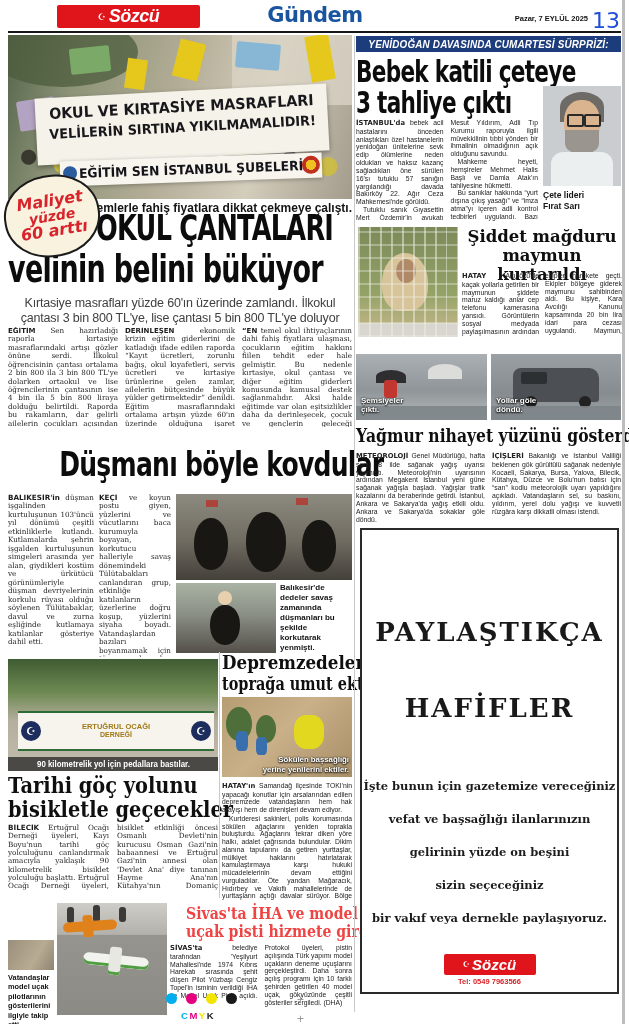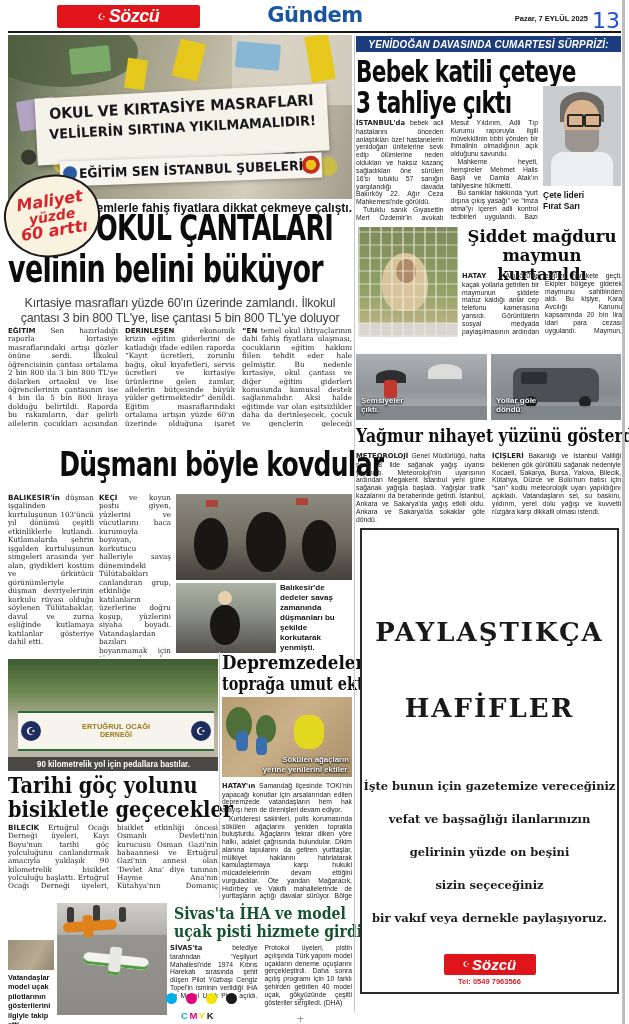--- a/index.html
+++ b/index.html
@@ -106,22 +106,22 @@
      background:linear-gradient(135deg,#b79d72 0%,#c9b089 45%,#a78e66 100%);}
   .dep-tree{position:absolute;border-radius:50%;background:#4f6f3a;}
   .dep-person{position:absolute;left:72px;top:18px;width:30px;height:34px;border-radius:40%;background:#e3d820;}
   .dep-kid{position:absolute;background:#3a6fae;border-radius:30%;}
   .dep-cap{position:absolute;right:3px;bottom:3px;text-align:right;color:#fff;font-weight:bold;
      font-size:7.8px;line-height:1.2;text-shadow:0 0 2px #000,0 1px 2px #000;}
   .dep-body{left:222px;top:782px;width:130px;height:118px;font-size:6.8px;line-height:1.14;
      text-align:justify;color:#222;overflow:hidden;}
   .dep-body p+p{text-indent:7px;margin-top:1px;}
   
-  .sivas-h3{left:174px;top:905px;width:184px;font-family:"DejaVu Serif",serif;font-weight:bold;
-     font-size:16px;line-height:1.1;color:#14532d;}
+  .sivas-h3{left:186px;top:905px;width:184px;font-family:"DejaVu Serif",serif;font-weight:bold;
+     font-size:16px;line-height:1.1;color:#ef4444;}
   .sivas-body{left:170px;top:944px;width:182px;height:70px;column-count:2;column-gap:7px;
      font-size:6.8px;line-height:1.15;text-align:justify;color:#222;overflow:hidden;}
   .plane-photo{left:57px;top:903px;width:110px;height:112px;
      background:linear-gradient(180deg,#cfcdc8 0%,#b3b1ac 28%,#96948f 29%,#8c8a85 100%);}
   .plane-o{position:absolute;left:6px;top:18px;width:54px;height:10px;background:#e0821c;border-radius:5px;transform:rotate(-4deg);}
   .plane-o:after{content:"";position:absolute;left:20px;top:-6px;width:10px;height:22px;background:#e0821c;border-radius:3px;}
   .plane-g{position:absolute;left:26px;top:52px;width:66px;height:12px;background:#f2f2ee;border-radius:6px;transform:rotate(6deg);
      box-shadow:inset 0 -3px 0 #4f9e3f;}
   .plane-g:after{content:"";position:absolute;left:26px;top:-8px;width:12px;height:28px;background:#e8e8e2;border-radius:3px;box-shadow:inset 0 -3px 0 #4f9e3f;}
   .ppl{position:absolute;background:#3c3a38;border-radius:3px;}
@@ -306,21 +306,21 @@
     <div><span class="cx s88">Depremzedeler</span></div>
     <div><span class="cx s76">toprağa umut ekti</span></div>
   </div>
   <div class="photo dep-photo">
     <div class="dep-tree" style="left:4px;top:10px;width:26px;height:34px;"></div>
     <div class="dep-tree" style="left:34px;top:18px;width:20px;height:28px;"></div>
     <div class="dep-person"></div>
     <div class="dep-kid" style="left:14px;top:34px;width:12px;height:20px;"></div>
     <div class="dep-kid" style="left:34px;top:40px;width:11px;height:18px;"></div>
     <div class="dep-cap">
-      <div>Sökülen ağaçların</div>
+      <div>Sökülen başsağlığı</div>
       <div>yerine yenilerini ektiler.</div>
     </div>
   </div>
   <div class="abs dep-body">
     <p><span class="lead-word">HATAY'ın</span> <span>Samandağ ilçesinde TOKİ'nin yapacağı konutlar için arsalarından edilen depremzede vatandaşların hem hak arayışı hem de direnişleri devam ediyor.</span></p>
     <p>Kurtderesi sakinleri, polis korumasında sökülen ağaçlarını yeniden toprakla buluşturdu. Ağaçlarını tekrar diken yöre halkı, adalet çağrısında bulundular. Dikim alanına tapularını da getiren yurttaşlar, mülkiyet haklarını hatırlatarak kamulaştırmaya karşı hukuki mücadelelerinin devam ettiğini vurguladılar. Öte yandan Mağaracık, Hıdırbey ve Vakıflı mahallelerinde de yurttaşların açtığı davalar sürüyor. Bölge halkı, tapulu tarım arazilerinde yürütülen projelerin iptali için yargıdan çıkacak kararı beklediklerini ifade ediyor.</p>
   </div>
 
   <div class="abs scap-block">
     <div class="scap-photo"></div>

